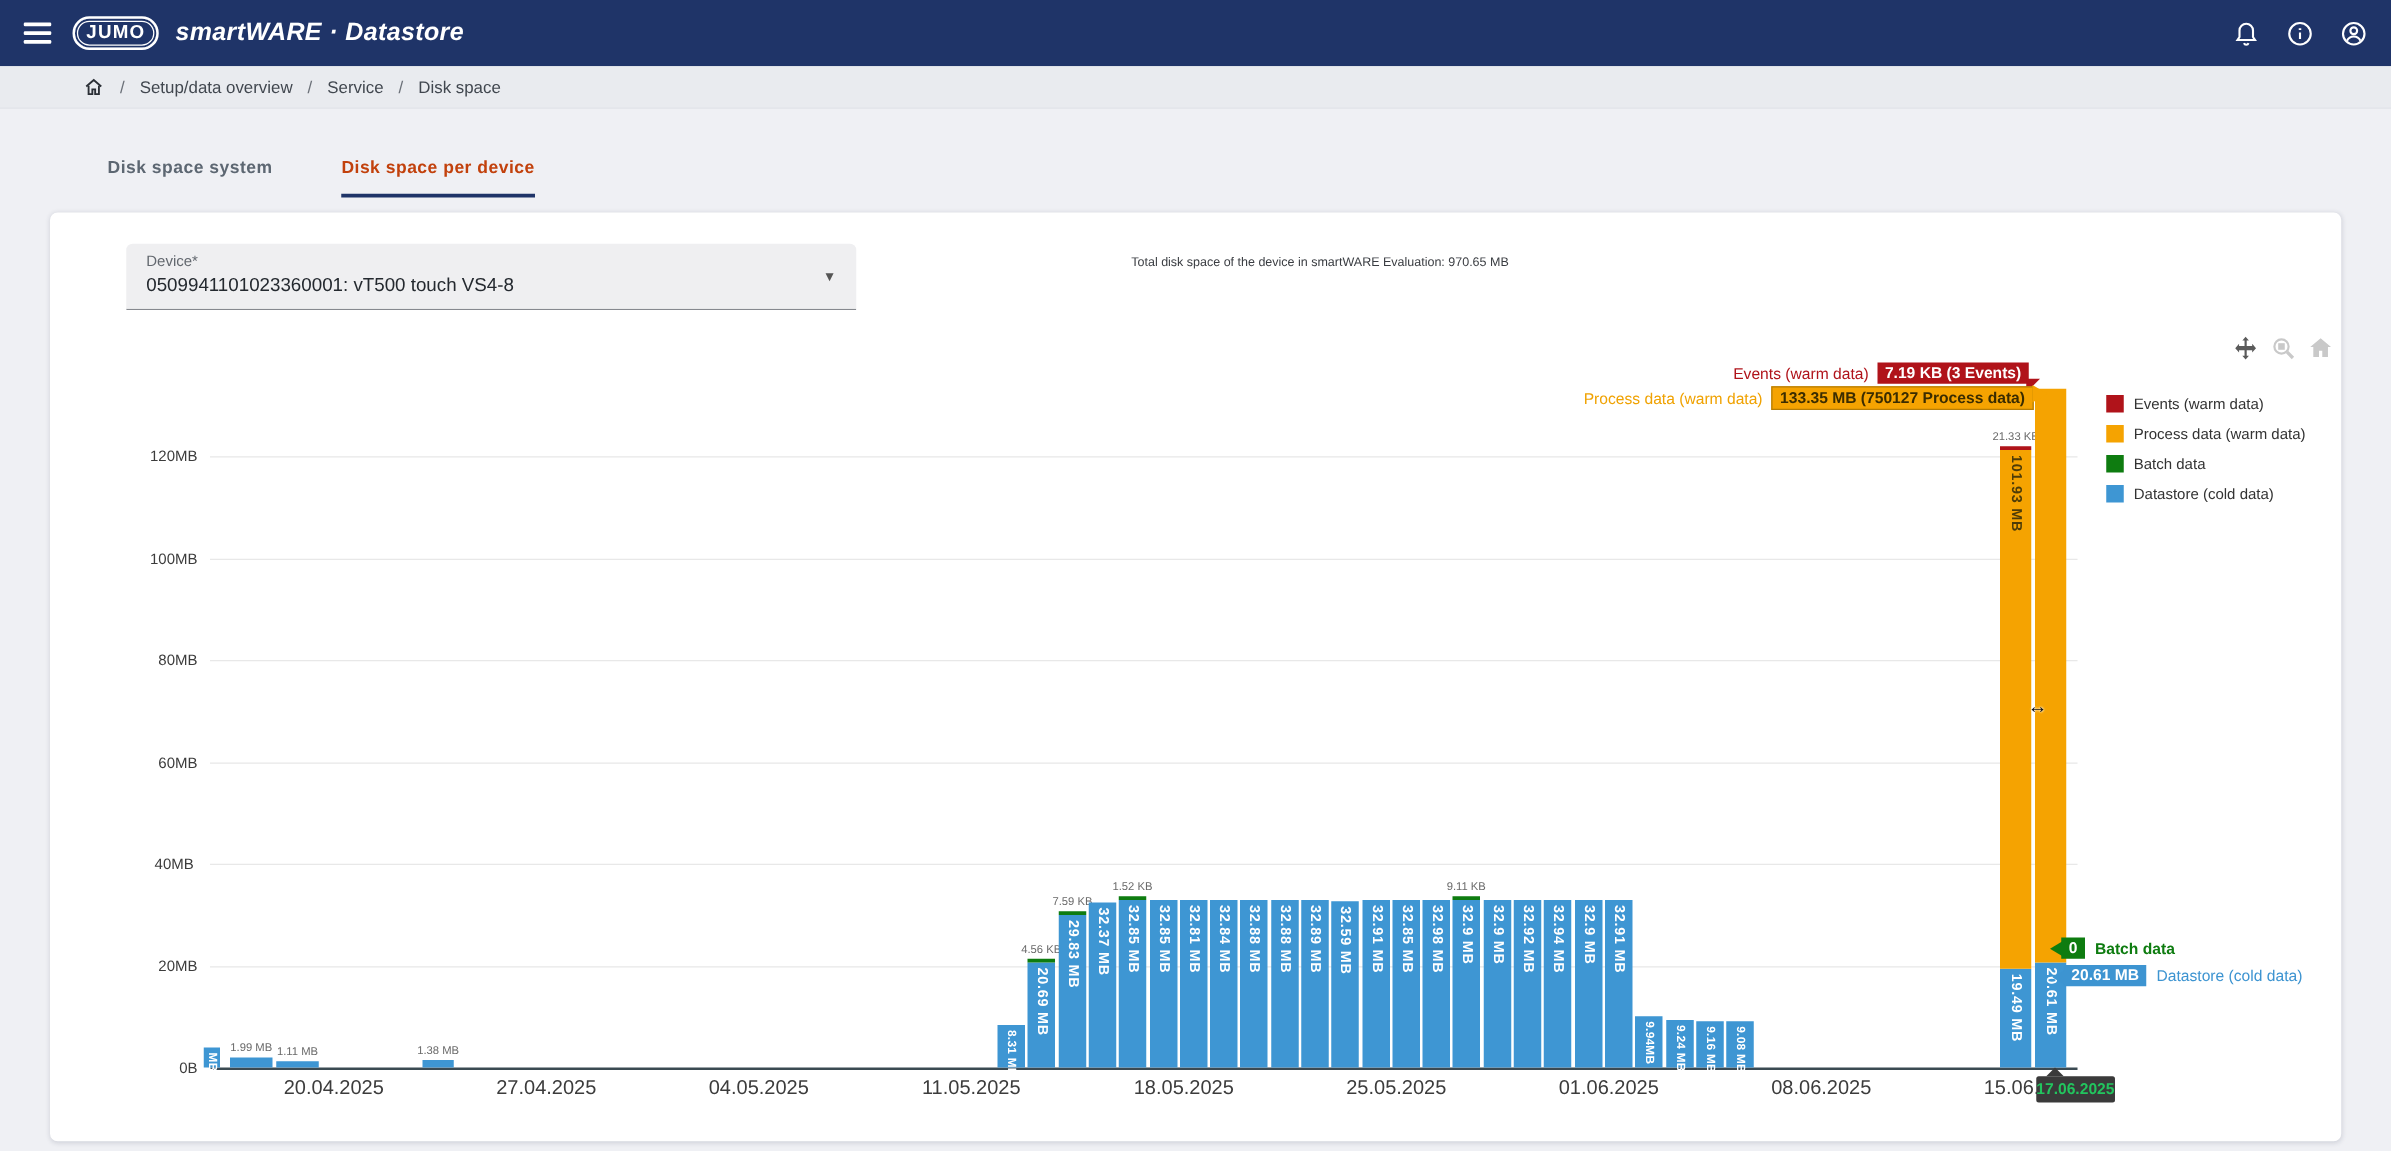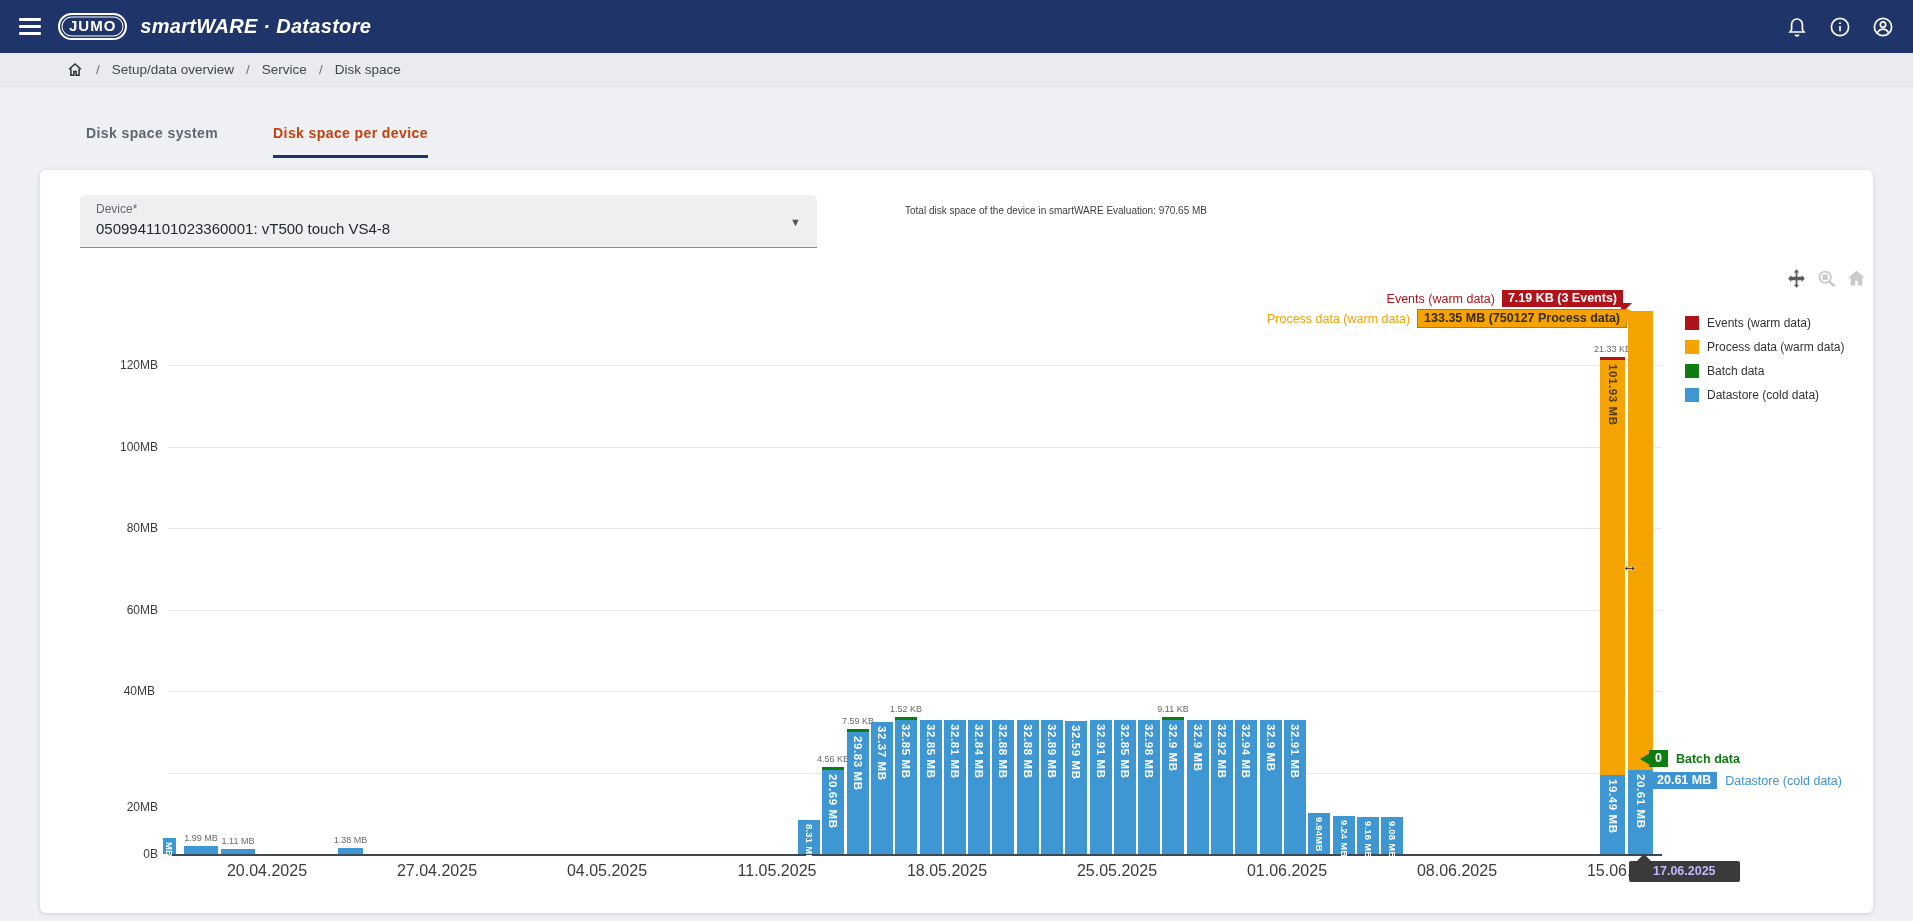--- a/index.html
+++ b/index.html
@@ -32,21 +32,21 @@
   .tab.active{color:#c2410c;border-bottom:3px solid #1f3468;}
 
   
   .card{position:absolute;left:40px;top:170px;width:1833px;height:743px;background:#fff;
         border-radius:6px;box-shadow:0 1px 4px rgba(30,40,70,.16);}
 
   .layer{position:absolute;left:0;top:0;width:1913px;height:921px;pointer-events:none;}
   .layer *{pointer-events:auto;}
 
   
-  .device-select{position:absolute;left:80px;top:195px;width:737px;height:52px;background:#efeff1;
+  .device-select{position:absolute;left:101px;top:195px;width:584px;height:52px;background:#efeff1;
                  border-bottom:1px solid #86898f;border-radius:5px 5px 0 0;cursor:pointer;}
   .device-select .lbl{position:absolute;left:16px;top:7px;font-size:12px;color:#63686f;}
   .device-select .val{position:absolute;left:16px;top:25px;font-size:15px;color:#24292f;}
   .device-select .caret{position:absolute;right:16px;top:21px;font-size:11px;color:#555;}
 
   .summary{position:absolute;left:905px;top:205px;font-size:10px;color:#3a3d42;}
 
   
   .chart-toolbar{position:absolute;left:1786px;top:268px;display:flex;gap:9px;}
   .chart-toolbar .ticn{width:21px;height:21px;cursor:pointer;}
@@ -80,22 +80,22 @@
   .co-label.ev{color:#b0131a;}
   .co-label.pr{color:#f0a202;}
   .co-box{font-size:12.5px;font-weight:700;padding:1px 6px 2px;}
   .co-box.ev{background:#b0131a;color:#fff;}
   .co-box.pr{background:#f5a301;color:#3a2c00;border:1px solid #b57d06;}
   .co-box.ba{background:#0e7c10;color:#fff;margin-right:8px;}
   .co-box.da{background:#3d94d1;color:#fff;margin-right:8px;}
   .co-tail{position:absolute;width:0;height:0;}
   .co-lab-ba{font-size:12.5px;color:#0e7c10;font-weight:700;}
   .co-lab-da{font-size:12.5px;color:#3d94d1;}
-  .date-tip{position:absolute;background:#3a3a3a;color:#c4b5fd;font-size:12.5px;font-weight:700;
-            padding:3px 24px 4px;border-radius:2px;}
+  .date-tip{position:absolute;background:#3a3a3a;color:#22c55e;font-size:12.5px;font-weight:700;
+            padding:3px 0 4px;border-radius:2px;}
   .date-tip:before{content:"";position:absolute;top:-7px;left:8px;border-left:7px solid transparent;
             border-right:7px solid transparent;border-bottom:7px solid #3a3a3a;}
   .cursor-ew{position:absolute;font-size:16px;color:#111;text-shadow:0 0 2px #fff,0 0 2px #fff;font-weight:700;}
 </style>
 </head>
 <body>
 
 <div class="appbar">
   <div class="hamburger">
       <span></span>
@@ -162,21 +162,21 @@
         <rect x="7.5" y="7.5" width="6" height="6" fill="#c9c9c9" stroke="none"></rect>
     </svg>
     <svg class="ticn" viewBox="0 0 24 24">
       <path fill="#c9c9c9" d="M12 3 2.5 11h2.8v9h5.2v-5.5h3V20h5.2v-9h2.8z"></path>
     </svg>
   </div>
 
   <div id="plot">
       <div class="ytick" style="left: 98px; top: 847px;">0B</div>
       <div class="gridline" style="left: 168px; top: 772.5px; width: 1494px;"></div>
-      <div class="ytick" style="left: 98px; top: 765.5px; margin-top: 34px;">20MB</div>
+      <div class="ytick" style="left: 98px; top: 765.5px;">20MB</div>
       <div class="gridline" style="left: 168px; top: 691px; width: 1494px;"></div>
       <div class="ytick" style="left: 95px; top: 684px;">40MB</div>
       <div class="gridline" style="left: 168px; top: 609.5px; width: 1494px;"></div>
       <div class="ytick" style="left: 98px; top: 602.5px;">60MB</div>
       <div class="gridline" style="left: 168px; top: 528px; width: 1494px;"></div>
       <div class="ytick" style="left: 98px; top: 521px;">80MB</div>
       <div class="gridline" style="left: 168px; top: 446.5px; width: 1494px;"></div>
       <div class="ytick" style="left: 98px; top: 439.5px;">100MB</div>
       <div class="gridline" style="left: 168px; top: 365px; width: 1494px;"></div>
       <div class="ytick" style="left: 98px; top: 358px;">120MB</div>

